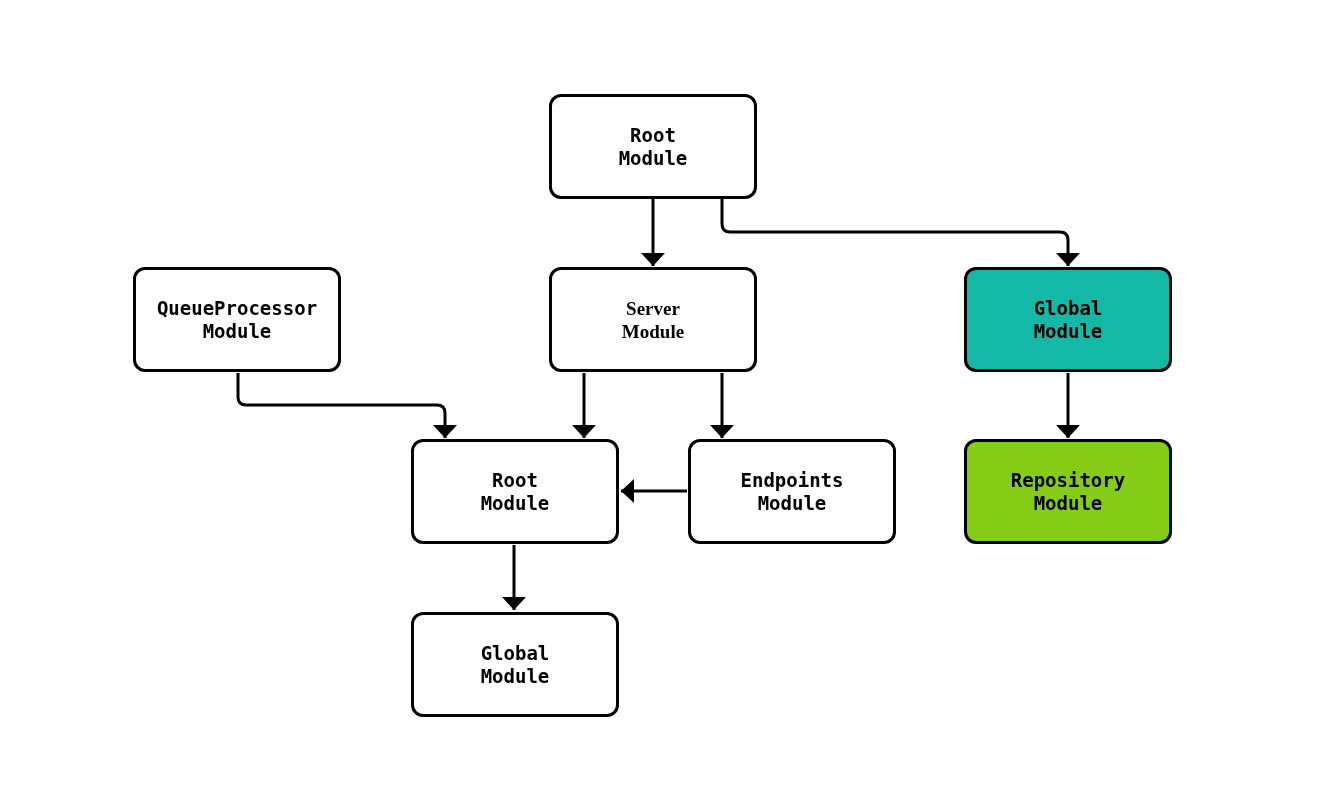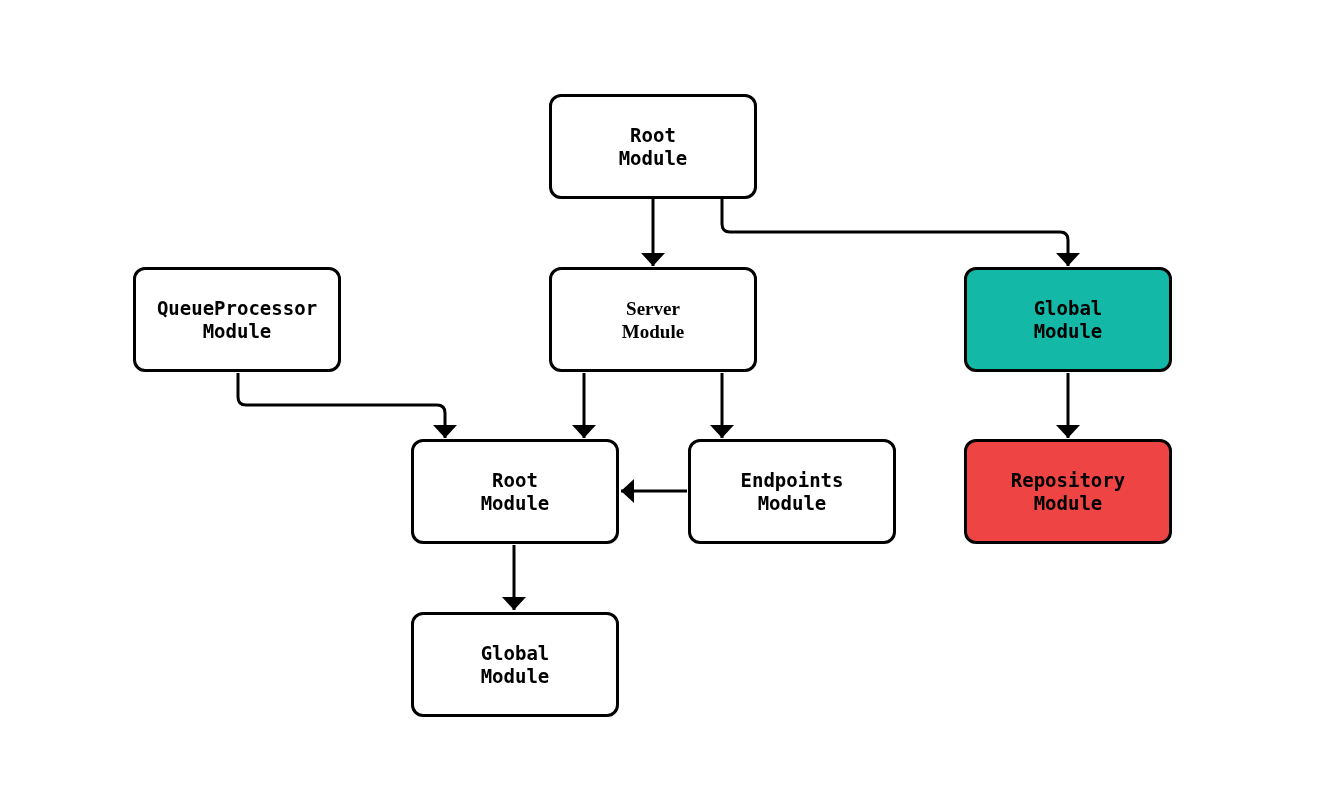--- a/index.html
+++ b/index.html
@@ -80,20 +80,20 @@
       </div>
       <div class="node" style="left: 964px; top: 267px; width: 208px; height: 105px; background: #14b8a6; border-color: rgb(0, 0, 0);">
         <div class="node-label"><span>Global</span><span>Module</span></div>
       </div>
       <div class="node" style="left: 411px; top: 439px; width: 208px; height: 105px; background: rgb(255, 255, 255); border-color: rgb(0, 0, 0);">
         <div class="node-label"><span>Root</span><span>Module</span></div>
       </div>
       <div class="node" style="left: 688px; top: 439px; width: 208px; height: 105px; background: rgb(255, 255, 255); border-color: rgb(0, 0, 0);">
         <div class="node-label"><span>Endpoints</span><span>Module</span></div>
       </div>
-      <div class="node" style="left: 964px; top: 439px; width: 208px; height: 105px; background: #ef4444; border-color: rgb(0, 0, 0);">
+      <div class="node" style="left: 964px; top: 439px; width: 208px; height: 105px; background: #84cc16; border-color: rgb(0, 0, 0);">
         <div class="node-label"><span>Repository</span><span>Module</span></div>
       </div>
       <div class="node" style="left: 411px; top: 612px; width: 208px; height: 105px; background: rgb(255, 255, 255); border-color: rgb(0, 0, 0);">
         <div class="node-label"><span>Global</span><span>Module</span></div>
       </div>
     </div>
 </div>
 
 </body></html>

